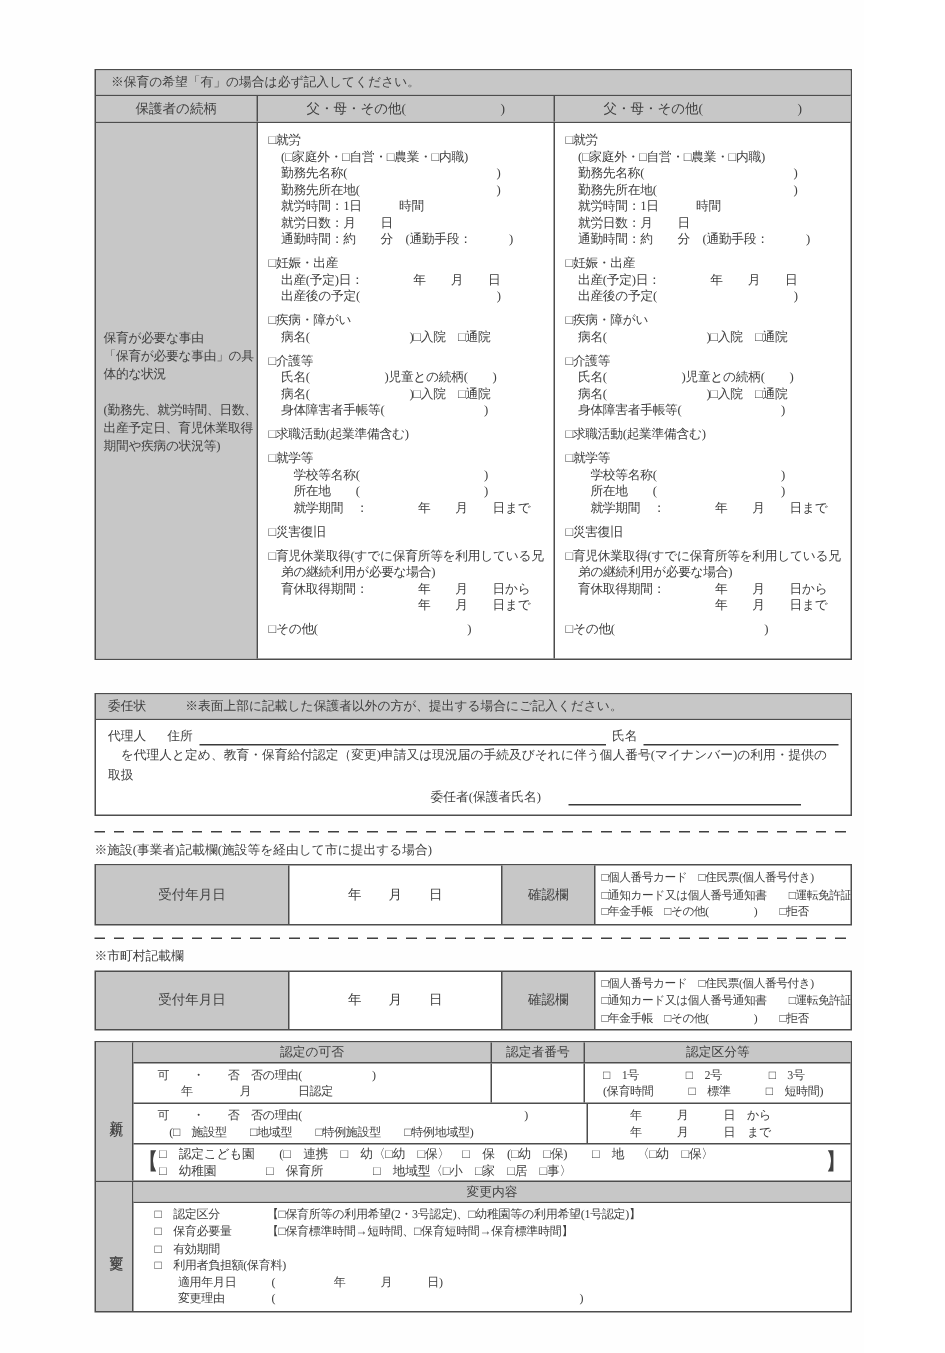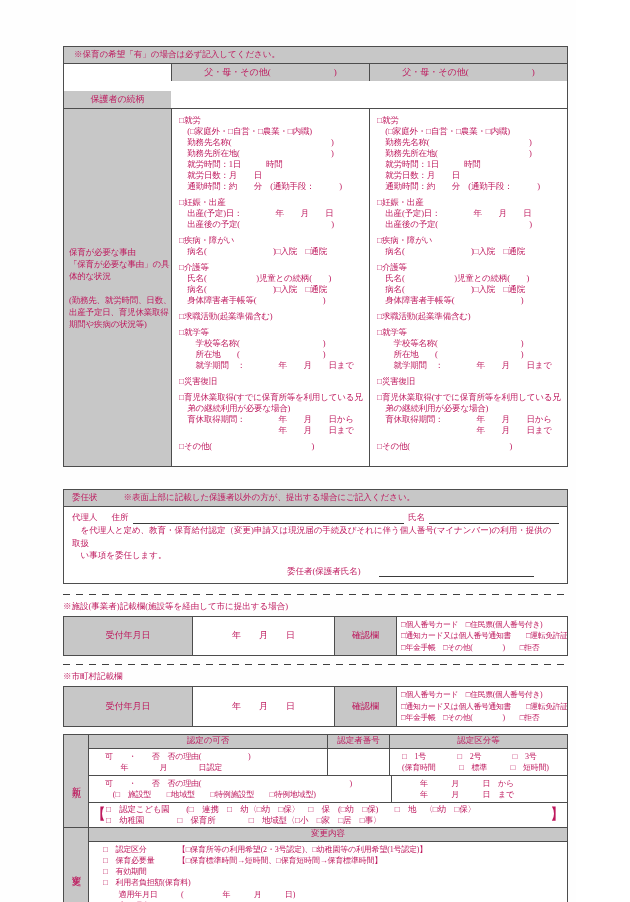--- a/index.html
+++ b/index.html
@@ -1,36 +1,36 @@
 <!DOCTYPE html>
 <html><head>
 <meta charset="utf-8">
 <style>
   html,body { margin:0; padding:0; background:#ffffff; }
   .page {
     position:relative; width:576px; height:902px; background:#fefefe; overflow:hidden;
-    font-family:"Liberation Serif","DejaVu Serif",serif; color:#be185d;
+    font-family:"Liberation Serif","DejaVu Serif",serif; color:#404040;
   }
   .form { position:absolute; left:63px; top:46px; width:505px; }
 
   
   .box { border:1px solid #4d4d4d; background:#fff; }
   .row { display:flex; border-top:1px solid #4d4d4d; align-items:stretch; }
   .row:first-child { border-top:none; }
   .cell { border-left:1px solid #4d4d4d; box-sizing:border-box; }
   .cell:first-child { border-left:none; }
   .gray { background:#c7c7c7; }
   .ctr { display:flex; align-items:center; justify-content:center; text-align:center; }
   .fline { white-space:pre; line-height:11px; min-height:11px; font-size:8.5px; letter-spacing:-0.2px; }
   .fline.blank { min-height:5px; }
 
   
   .note-bar { padding:2px 10px; font-size:8.5px; }
   .gh { height:17px; font-size:9px; }
-  .g-label { width:107px;margin-top:27px; }
+  .g-label { width:107px; }
   .g-col { width:199px; flex:1; }
   .body-row { height:357px; }
   .reason-cell { width:107px; display:flex; flex-direction:column; justify-content:center; padding:0 5px; }
   .reason-cell .fline { line-height:12px; min-height:12px; }
   .col-lines { padding:6px 5px 0 7px; overflow:hidden; }
 
   
   .delg-head { padding:2px 8px; font-size:8.5px; display:flex; gap:26px; }
   .delg-body { padding:4px 8px 6px 8px; font-size:8.5px; }
   .delg-line1 { display:flex; align-items:center; line-height:13px; }
@@ -178,21 +178,20 @@
         <div class="cell delg-body" style="flex:1">
           <div class="delg-line1">
             <span>代理人</span>
             <span style="width:14px"></span>
             <span>住所</span>
             <span class="uline" style="flex:1;margin:0 4px"></span>
             <span>氏名</span>
             <span class="uline" style="width:130px;margin-left:4px"></span>
           </div>
           <div class="delg-text">　を代理人と定め、教育・保育給付認定（変更)申請又は現況届の手続及びそれに伴う個人番号(マイナンバー)の利用・提供の取扱</div>
-          <div class="delg-text">　い事項を委任します。</div>
           <div class="delg-sign">
             <span style="margin-left:215px">委任者(保護者氏名)</span>
             <span class="uline" style="width:155px;margin-left:18px"></span>
           </div>
         </div>
       </div>
     </div>
 
     <div class="dash" style="margin-top:10px"></div>
 

